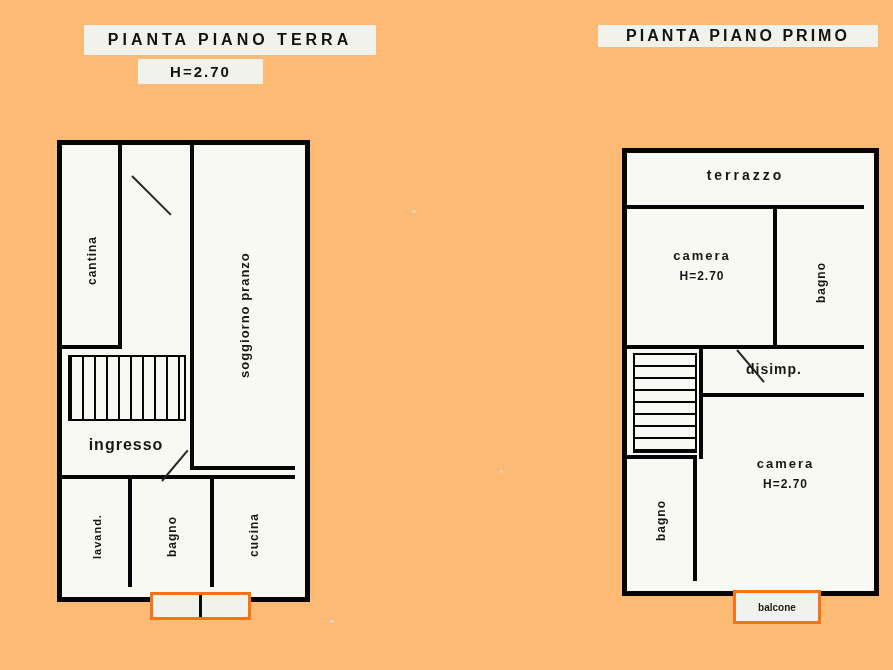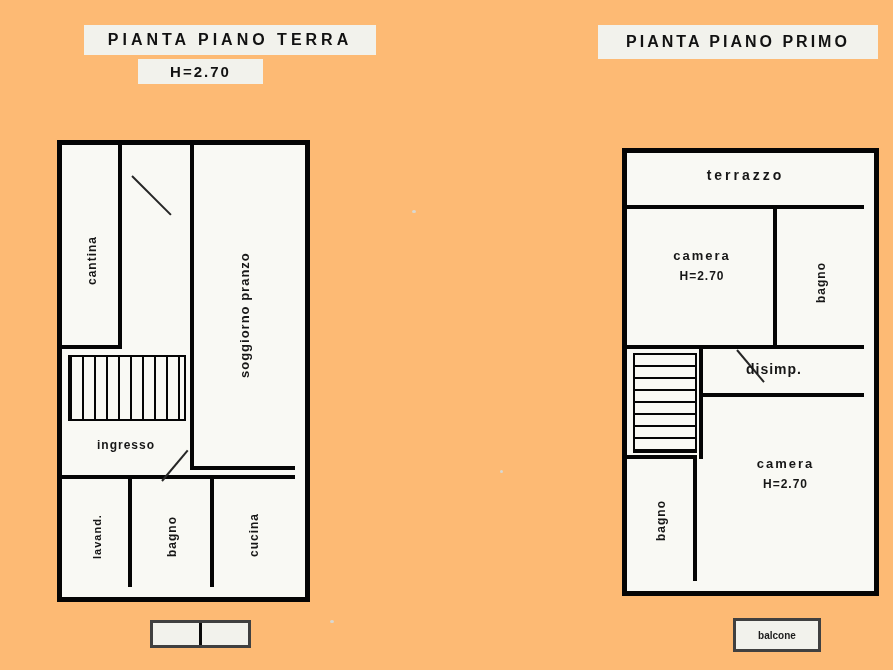--- a/index.html
+++ b/index.html
@@ -8,21 +8,21 @@
     position:relative; width:893px; height:670px; background:#fdba74;
     overflow:hidden; font-family:Liberation Sans, sans-serif;
   }
   .strip {
     position:absolute; background:#f2f2ec; color:#121212;
     display:flex; align-items:center; justify-content:center;
     font-weight:bold; filter:blur(0.4px); white-space:nowrap;
   }
   #strip-terra  { left:84px;  top:25px; width:292px; height:30px; font-size:16px; letter-spacing:4px; }
   #strip-terra-sub { left:138px; top:59px; width:125px; height:25px; font-size:15px; letter-spacing:2px; }
-  #strip-primo  { left:598px; top:25px; width:280px; height:34px; font-size:16px; letter-spacing:3px; }
+  #strip-primo  { left:598px; top:25px; width:280px; height:22px; font-size:16px; letter-spacing:3px; }
 
   .plan {
     position:absolute; background:#f3f3ee; border:5px solid #0b0b0b;
     filter:blur(0.35px) contrast(1.05);
   }
   #plan-terra { left:57px;  top:140px; width:243px; height:452px; }
   #plan-primo { left:622px; top:148px; width:247px; height:438px; }
 
   .w { position:absolute; background:#0b0b0b; }
   .label {
@@ -31,23 +31,23 @@
     text-align:center; letter-spacing:1px;
   }
   .vlabel { writing-mode:vertical-rl; transform:rotate(180deg); }
   .stairs {
     position:absolute; border:2px solid #0b0b0b; box-sizing:border-box;
   }
   .treads-v { background:repeating-linear-gradient(90deg,#0b0b0b 0 2px,transparent 2px 12px); }
   .treads-h { background:repeating-linear-gradient(0deg,#0b0b0b 0 2px,transparent 2px 12px); }
   .diag { position:absolute; height:2px; background:#2a2a2a; transform-origin:left center; }
   .appendix {
-    position:absolute; background:#f2f2ec; border:3px solid #404040;
+    position:absolute; background:#f2f2ec; border:3px solid #f97316;
     display:flex; align-items:center; justify-content:center;
-    color:#1c1c1c; font-weight:bold; filter:blur(0.35px);margin-top:28px;
+    color:#1c1c1c; font-weight:bold; filter:blur(0.35px);
   }
   .speck { position:absolute; background:#d8d8d2; border-radius:50%; }
 </style>
 </head>
 <body>
 
 <div class="page">
 
   <div class="strip" id="strip-terra">PIANTA PIANO TERRA</div>
   <div class="strip" id="strip-terra-sub">H=2.70</div>
@@ -63,21 +63,21 @@
     <div class="w" style="left:66px; top:334px; width:4px; height:108px;"></div>
     <div class="w" style="left:148px; top:334px; width:4px; height:108px;"></div>
 
     <div class="stairs treads-v" style="left:6px; top:210px; width:118px; height:66px;"></div>
 
     <div class="diag" style="left:70px; top:30px; width:55px; transform:rotate(45deg);"></div>
     <div class="diag" style="left:100px; top:335px; width:40px; transform:rotate(-50deg);"></div>
 
     <div class="label vlabel" style="left:6px; top:40px; width:48px; height:150px; font-size:12px;">cantina</div>
     <div class="label vlabel" style="left:140px; top:50px; width:85px; height:240px; font-size:13px;">soggiorno pranzo</div>
-    <div class="label" style="left:8px; top:290px; width:112px; height:20px; font-size:12px;">ingresso</div>
+    <div class="label" style="left:8px; top:290px; width:112px; height:20px; font-size:16px;">ingresso</div>
     <div class="label vlabel" style="left:10px; top:348px; width:50px; height:88px; font-size:11px;">lavand.</div>
     <div class="label vlabel" style="left:80px; top:348px; width:60px; height:88px; font-size:12px;">bagno</div>
     <div class="label vlabel" style="left:158px; top:342px; width:68px; height:96px; font-size:12px;">cucina</div>
   </div>
 
   <div class="appendix" style="left:150px; top:592px; width:95px; height:22px;">
     <div class="w" style="left:46px; top:0; width:3px; height:22px;"></div>
   </div>
 
   <div class="plan" id="plan-primo">

